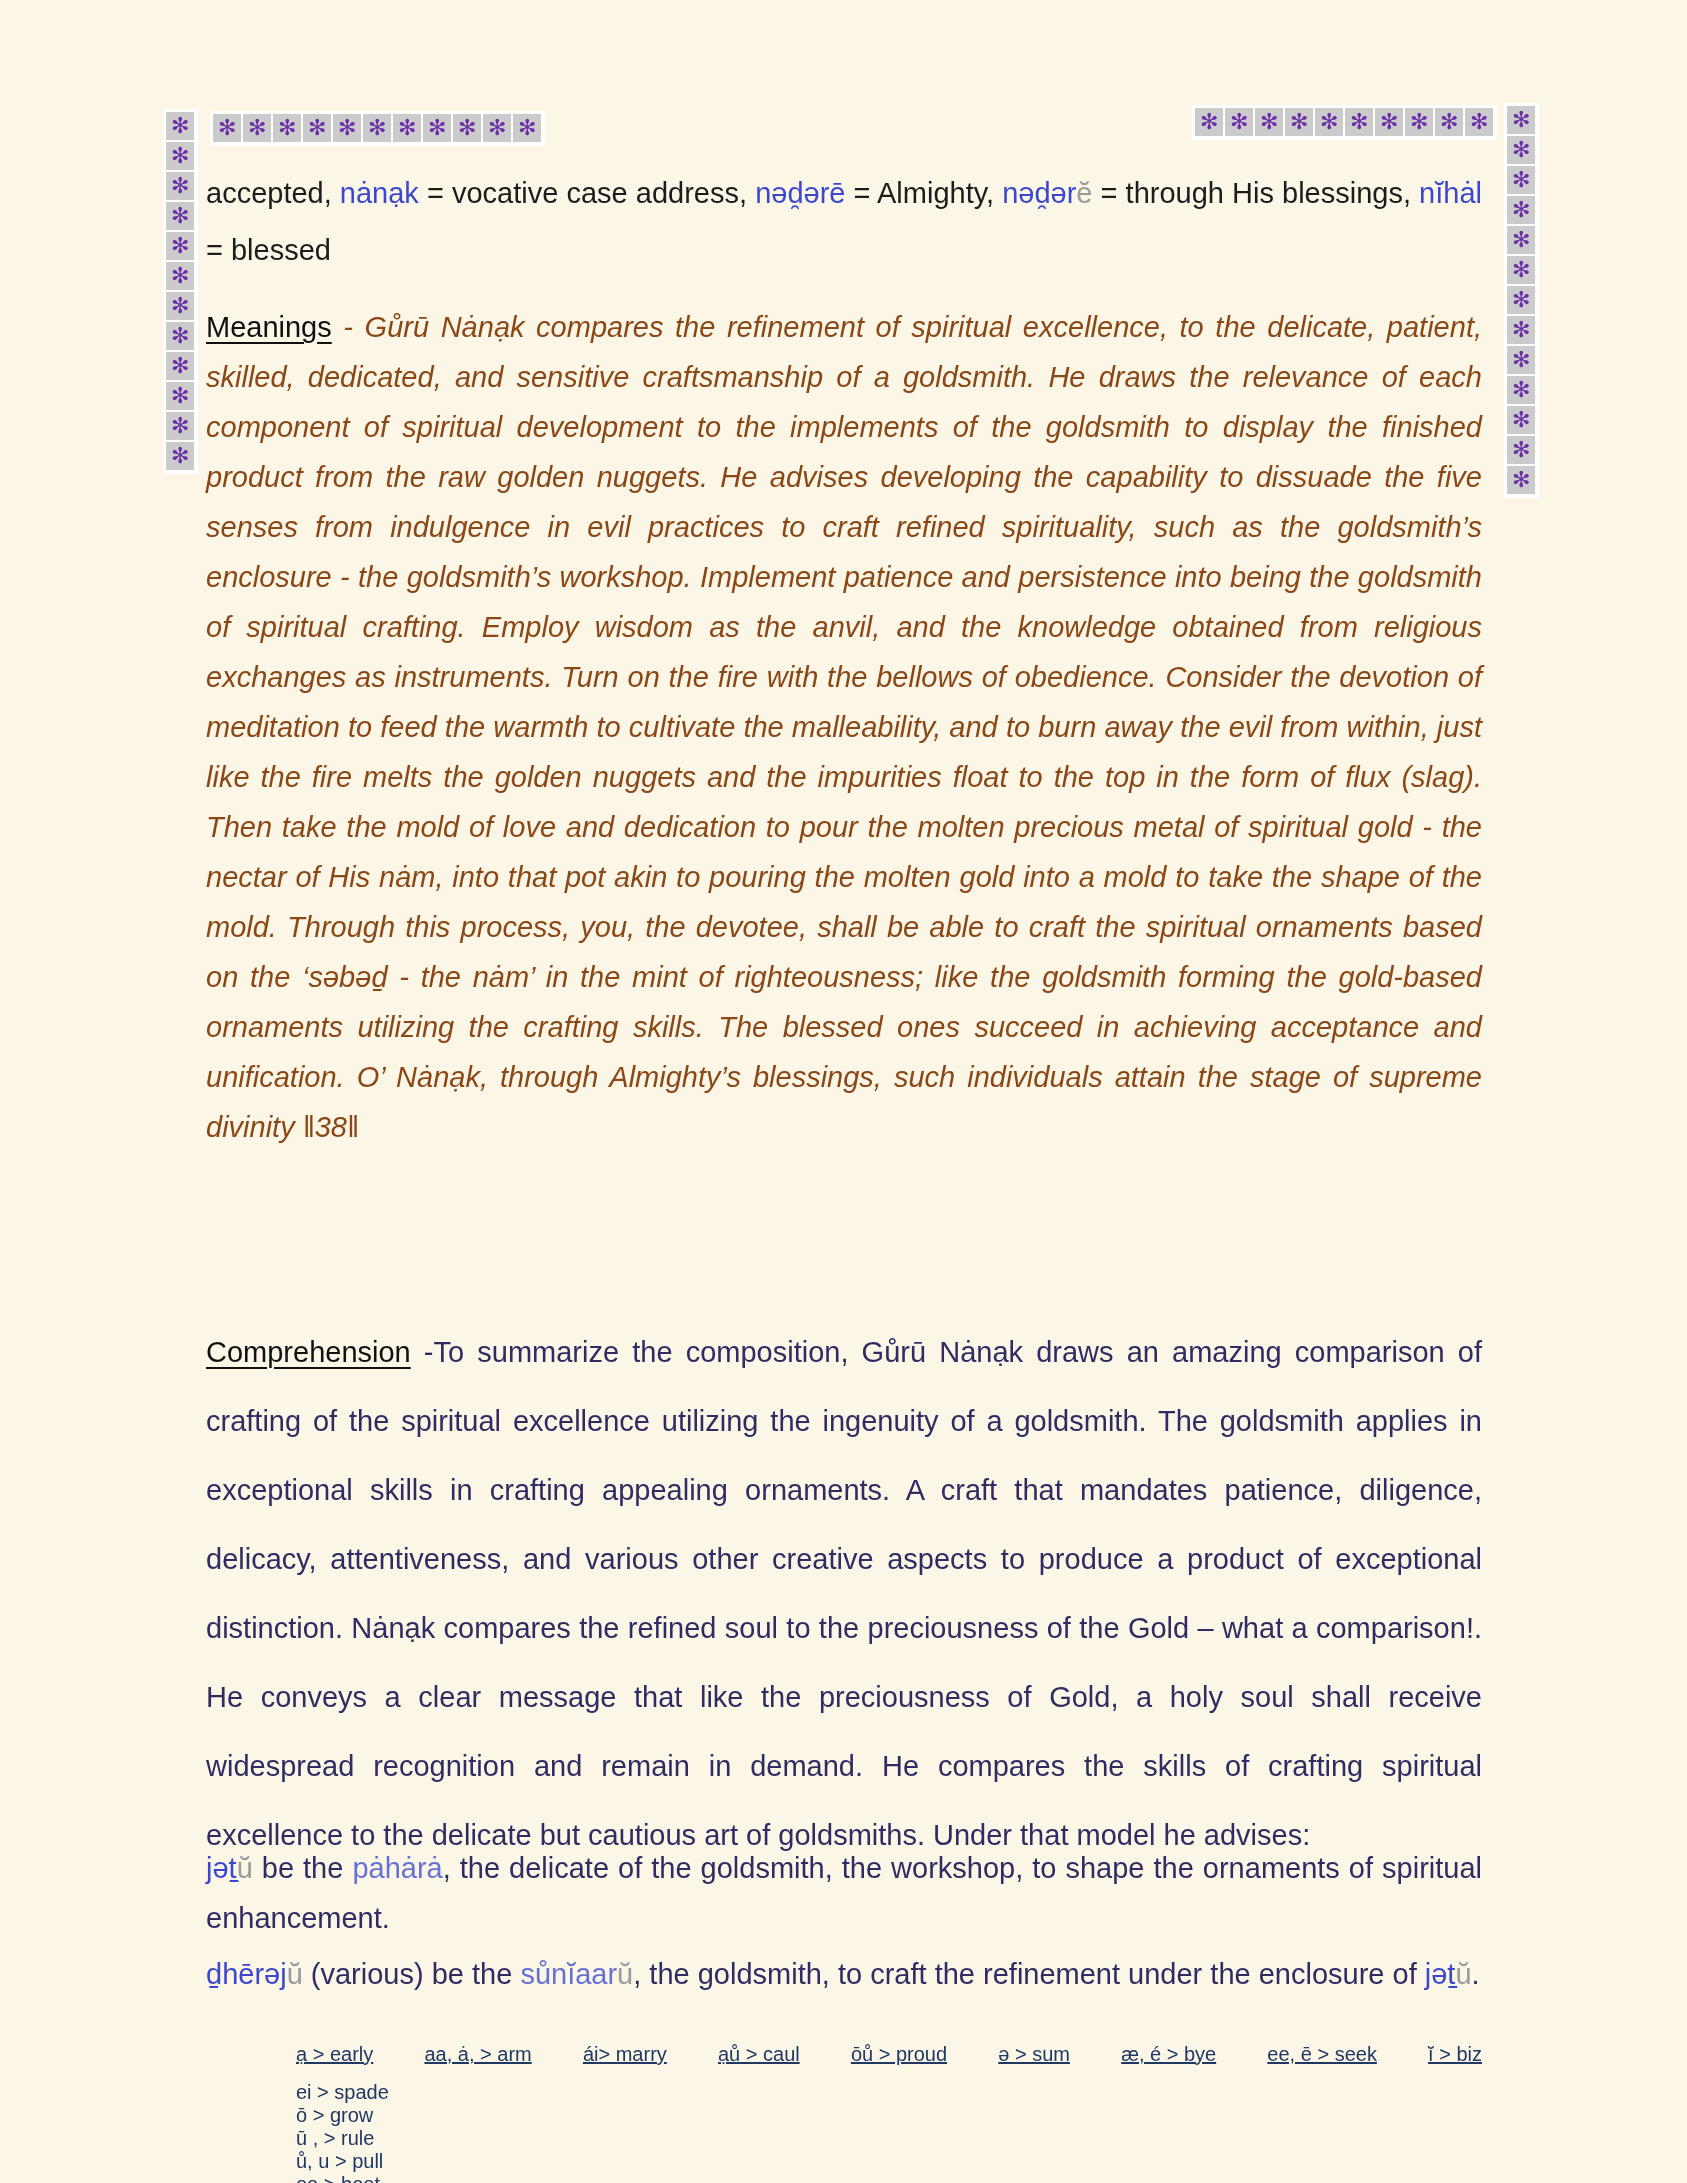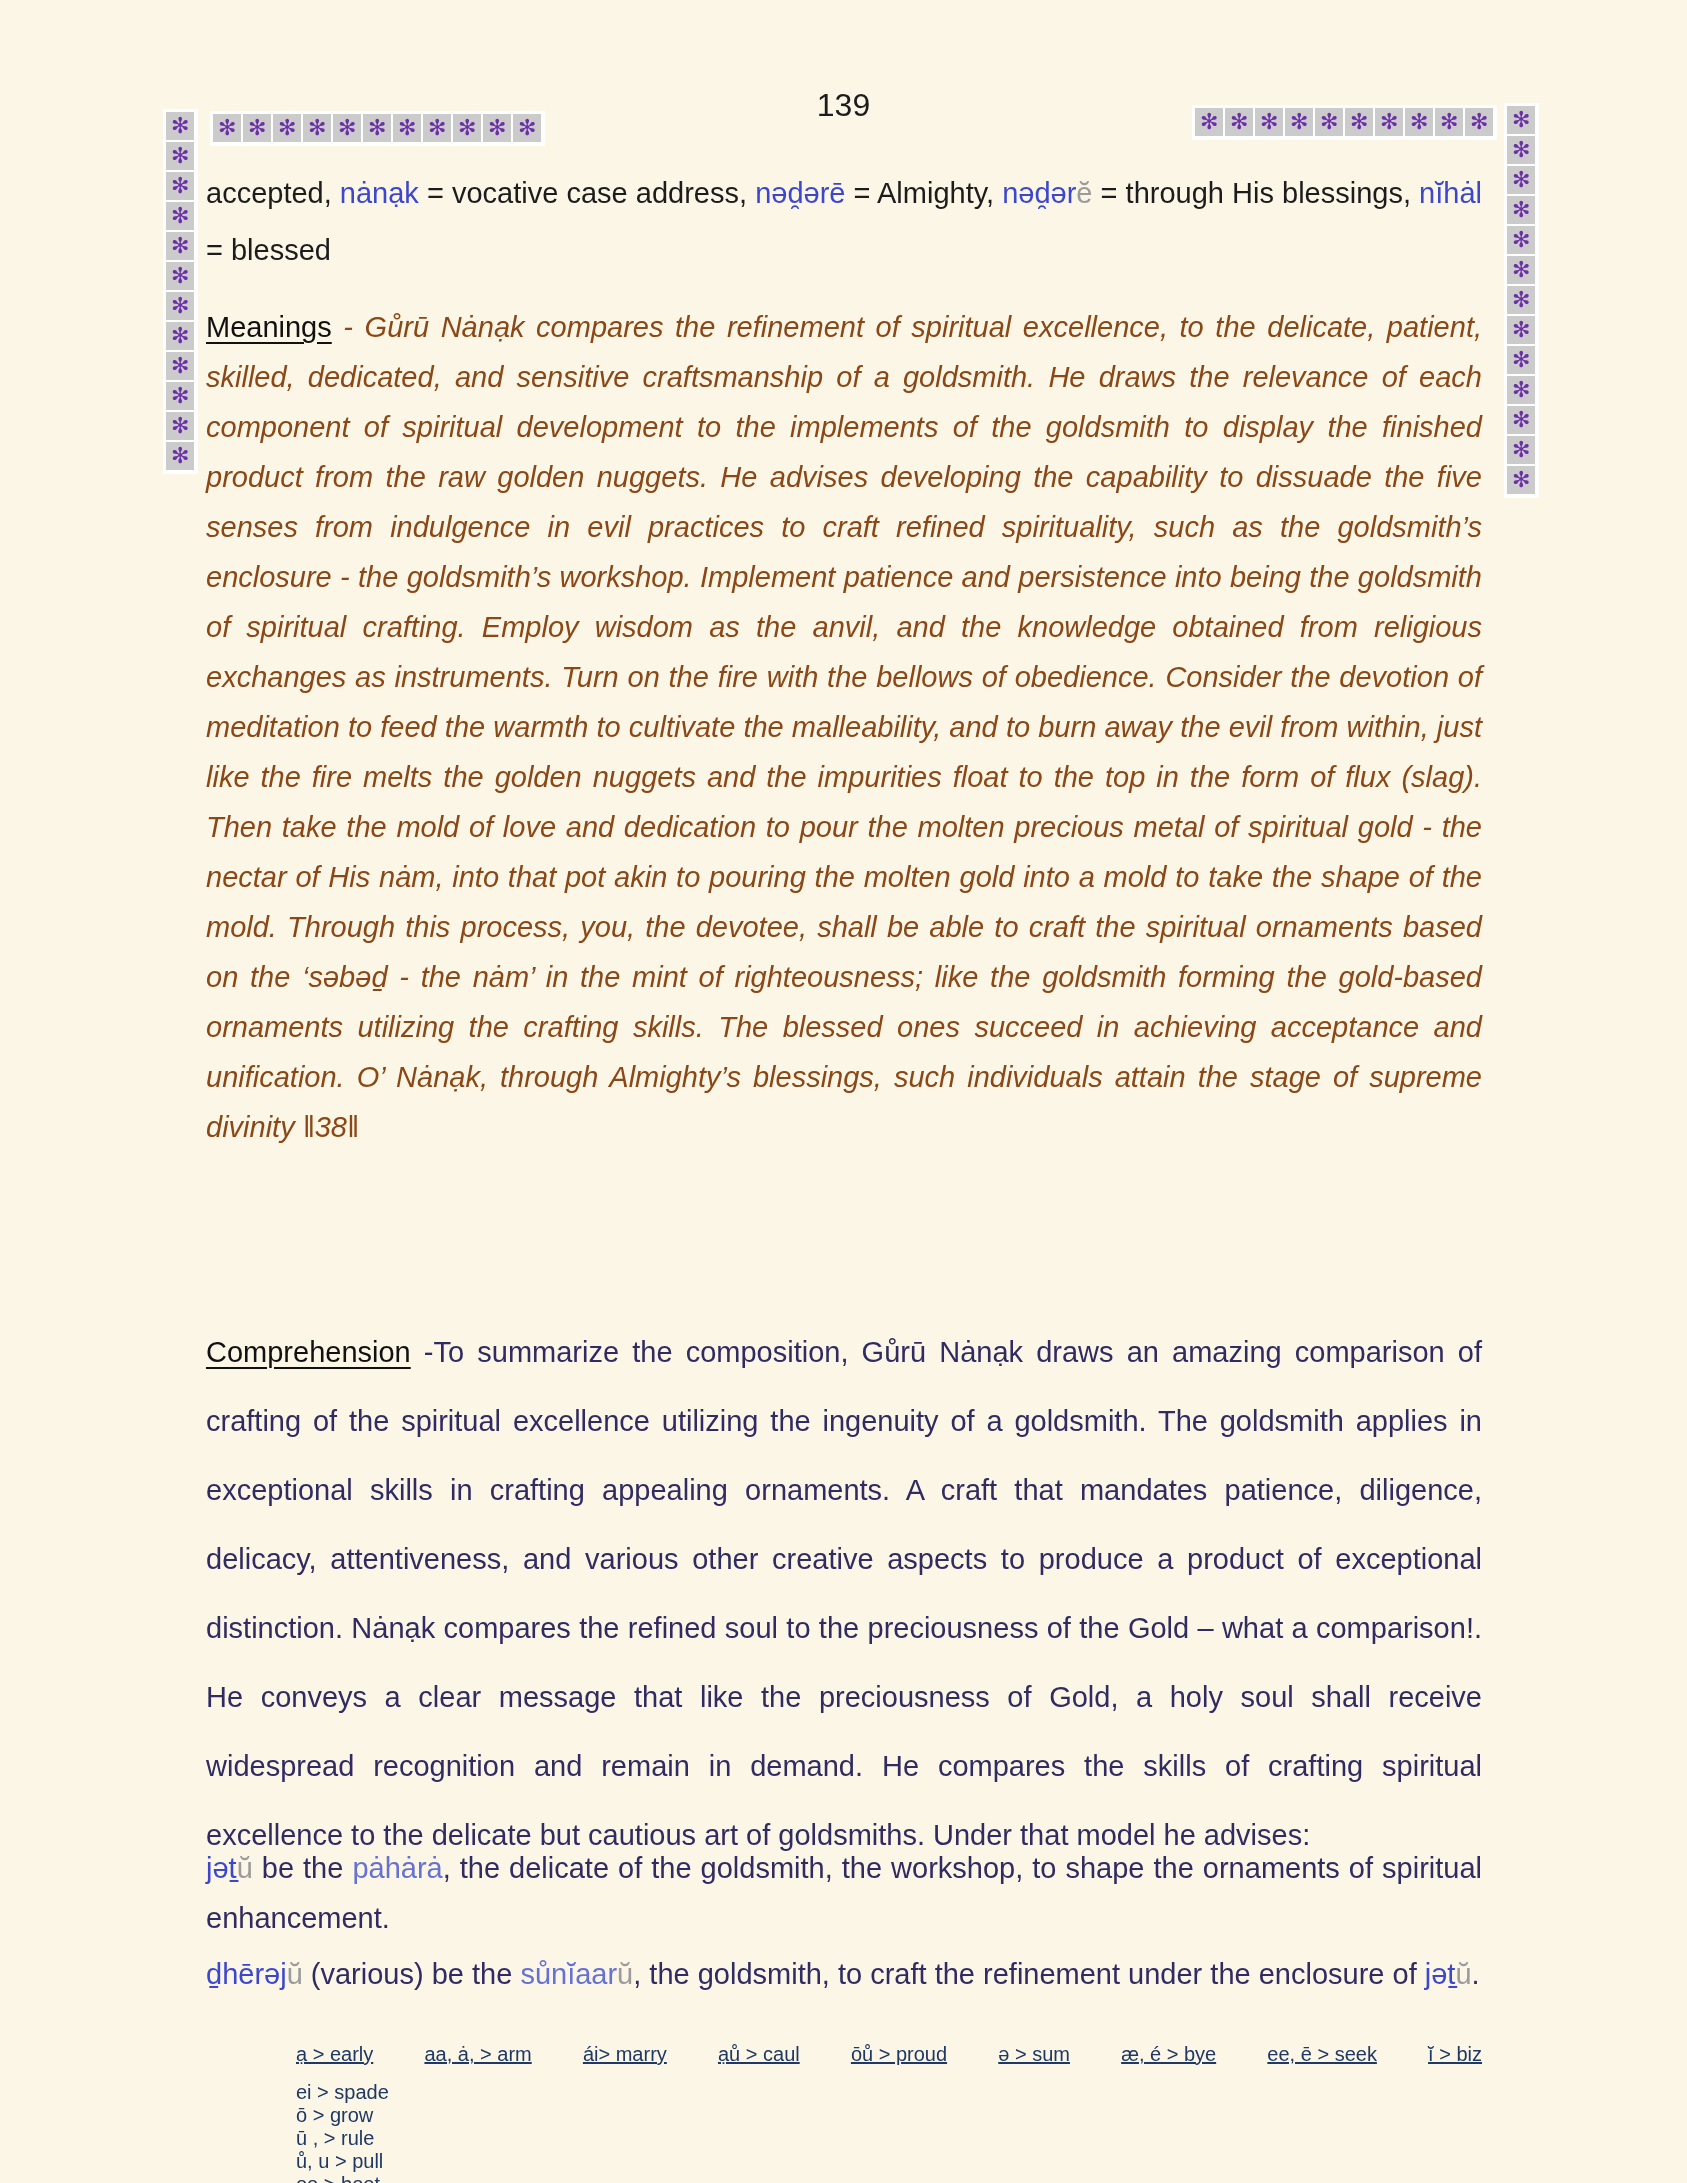--- a/index.html
+++ b/index.html
@@ -44,21 +44,20 @@
   .footer .seg-n{color:#1f3864;}
   .footer .seg-g{color:#8b5cf6;text-align:center;}
   .seg-sup{vertical-align:super;font-size:0.62em;color:#1f3864;font-style:italic;}
   .footer-item{white-space:nowrap;}
 </style>
 </head>
 <body>
 
 <div class="page">
 
-  <div class="page-num">139</div>
 
   <div id="border-left" class="border v">
       <span class="tile">✻</span>
       <span class="tile">✻</span>
       <span class="tile">✻</span>
       <span class="tile">✻</span>
       <span class="tile">✻</span>
       <span class="tile">✻</span>
       <span class="tile">✻</span>
       <span class="tile">✻</span>

